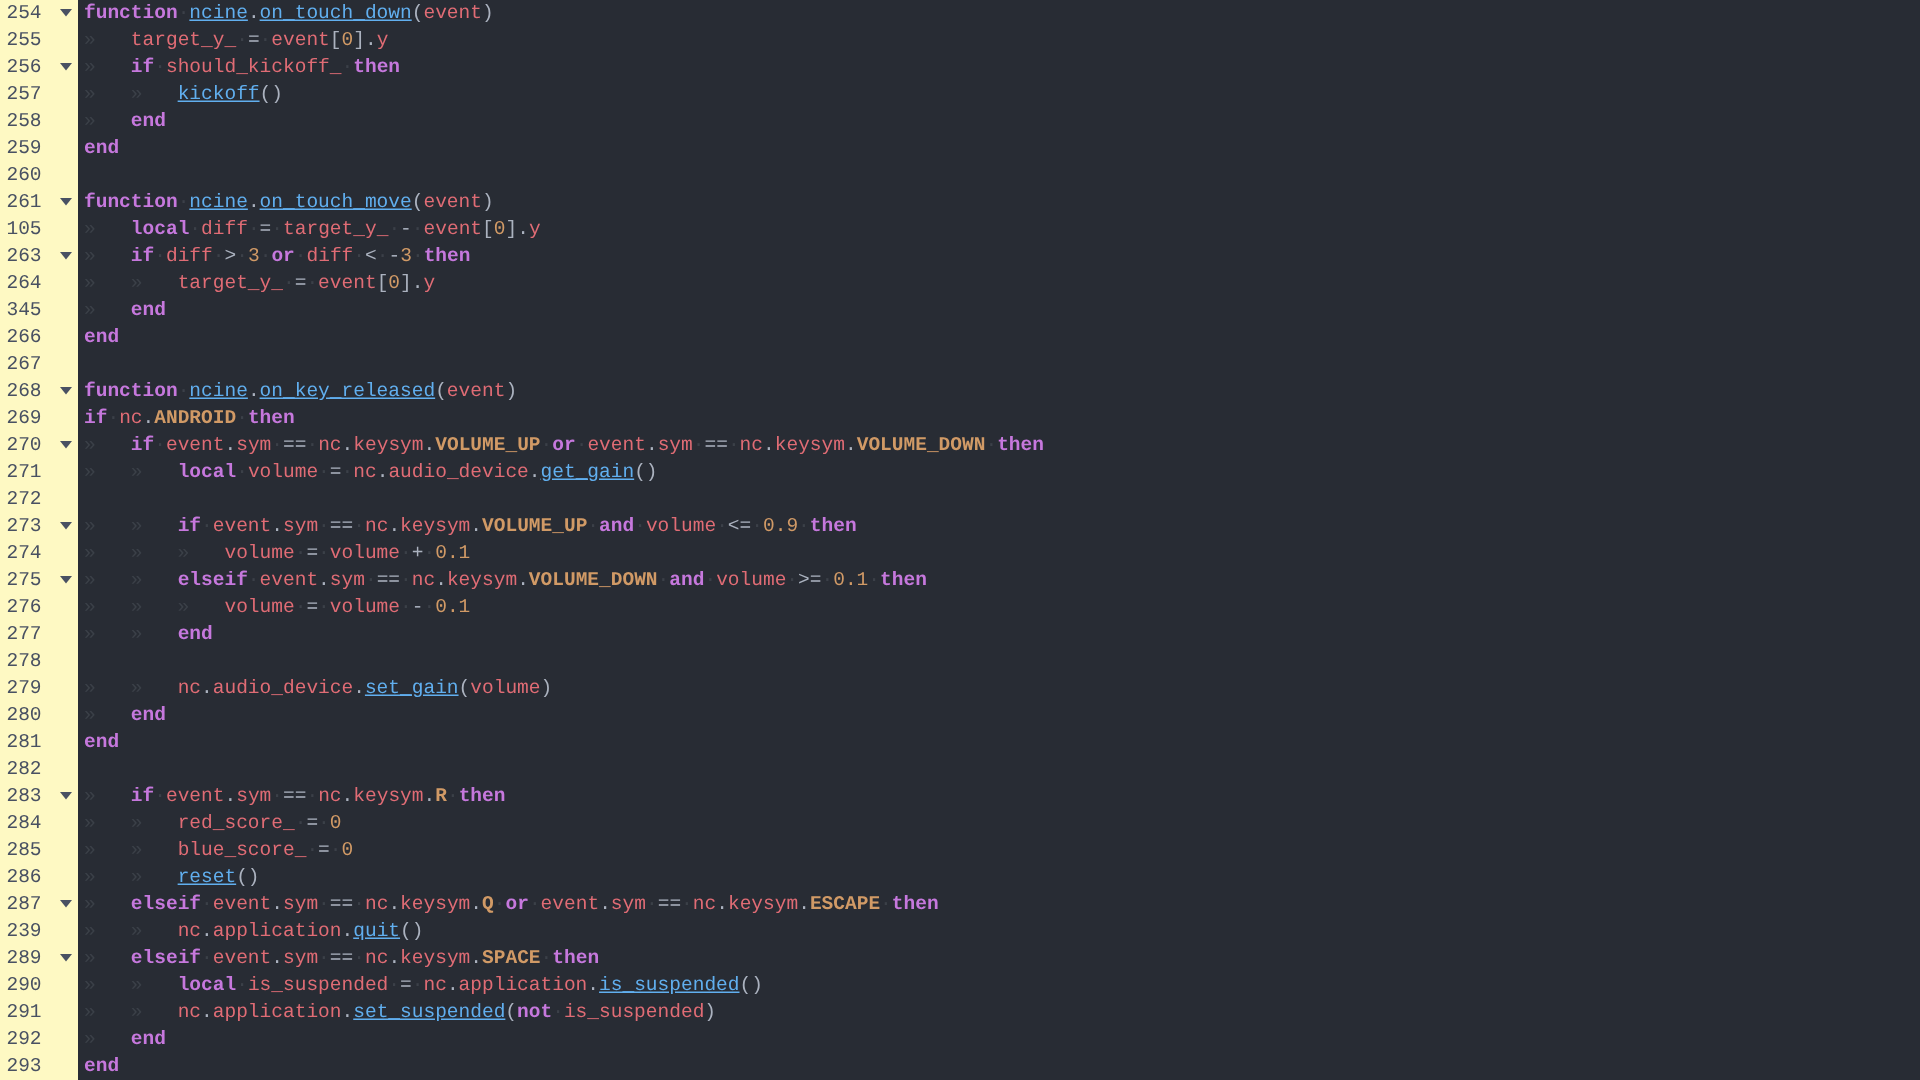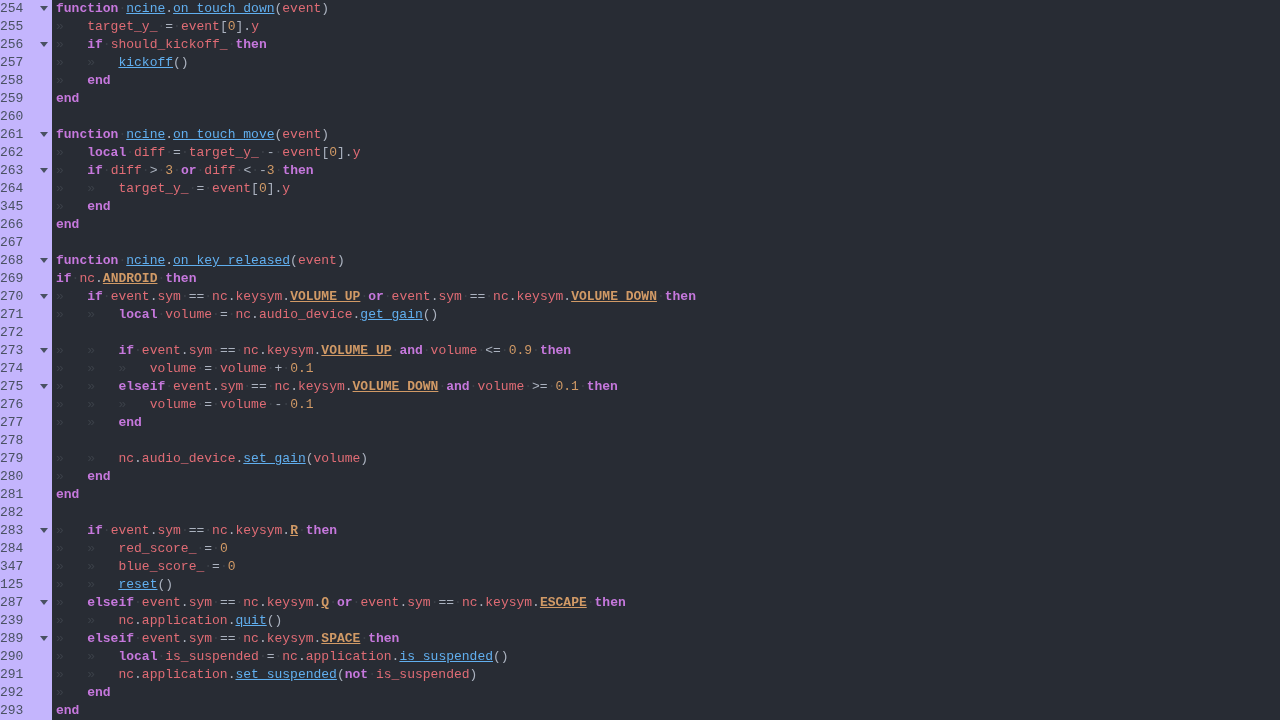--- a/index.html
+++ b/index.html
@@ -8,24 +8,24 @@
   font-family: 'Consolas', 'Monaco', 'Courier New', monospace;
   font-size: 13px;
   line-height: 18px;
   color: #abb2bf;
   overflow: hidden;
   width: 1280px;
   height: 720px;
 }
 .editor { display: flex; width: 100%; height: 100%; }
 .gutter {
-  background: #c4b5fd;
+  background: #fef9c3;
   width: 52px;
   flex-shrink: 0;
-  text-align: left;
+  text-align: center;
   user-select: none;
 }
 .line-num {
   color: #495162;
   padding-right: 20px;
   height: 18px;
   position: relative;
 }
 .line-num.has-fold::after {
   content: "";
@@ -45,38 +45,38 @@
 .code-line {
   height: 18px;
   white-space: pre;
 }
 .ws { color: #3b4048; }
 .kw { color: #c678dd; font-weight: bold; }
 .fn { color: #61afef; text-decoration: underline; }
 .var { color: #e06c75; text-align: right; }
 .prop { color: #e06c75; }
 .num { color: #d19a66; }
-.const { color: #d19a66; font-weight: bold; text-decoration: underline; }
+.const { color: #d19a66; font-weight: bold; }
 .op { color: #abb2bf; }
 .pn { color: #abb2bf; }
 </style>
 </head>
 <body>
 
 <div class="editor">
   <div class="gutter" id="gutter">
       <div class="line-num has-fold">254</div>
       <div class="line-num">255</div>
       <div class="line-num has-fold">256</div>
       <div class="line-num">257</div>
       <div class="line-num">258</div>
       <div class="line-num">259</div>
       <div class="line-num">260</div>
       <div class="line-num has-fold">261</div>
-      <div class="line-num">262</div>
+      <div class="line-num">105</div>
       <div class="line-num has-fold">263</div>
       <div class="line-num">264</div>
       <div class="line-num">345</div>
       <div class="line-num">266</div>
       <div class="line-num">267</div>
       <div class="line-num has-fold">268</div>
       <div class="line-num">269</div>
       <div class="line-num has-fold">270</div>
       <div class="line-num">271</div>
       <div class="line-num">272</div>
@@ -85,22 +85,22 @@
       <div class="line-num has-fold">275</div>
       <div class="line-num">276</div>
       <div class="line-num">277</div>
       <div class="line-num">278</div>
       <div class="line-num">279</div>
       <div class="line-num">280</div>
       <div class="line-num">281</div>
       <div class="line-num">282</div>
       <div class="line-num has-fold">283</div>
       <div class="line-num">284</div>
-      <div class="line-num">347</div>
-      <div class="line-num">125</div>
+      <div class="line-num">285</div>
+      <div class="line-num">286</div>
       <div class="line-num has-fold">287</div>
       <div class="line-num">239</div>
       <div class="line-num has-fold">289</div>
       <div class="line-num">290</div>
       <div class="line-num">291</div>
       <div class="line-num">292</div>
       <div class="line-num">293</div>
     </div>
   <div class="code-area" id="code">
       <div class="code-line"><span class="kw">function</span><span class="ws">·</span><span class="fn">ncine</span><span class="pn">.</span><span class="fn">on_touch_down</span><span class="pn">(</span><span class="var">event</span><span class="pn">)</span></div>

